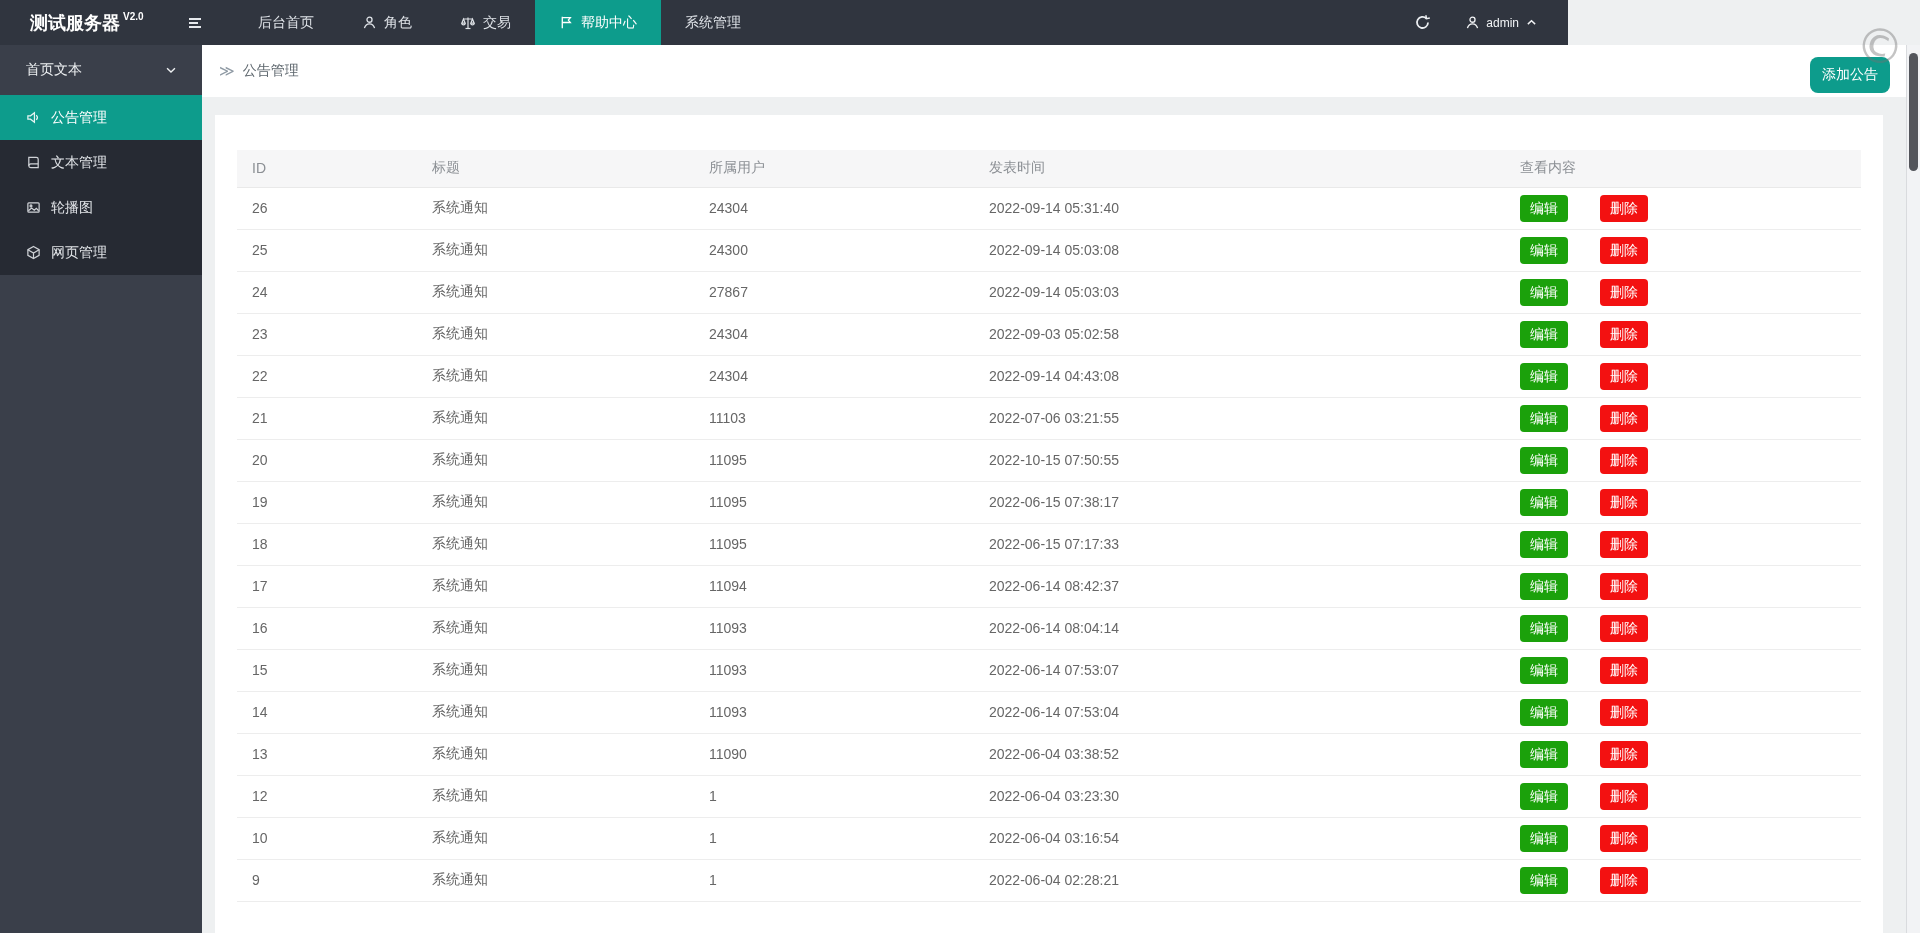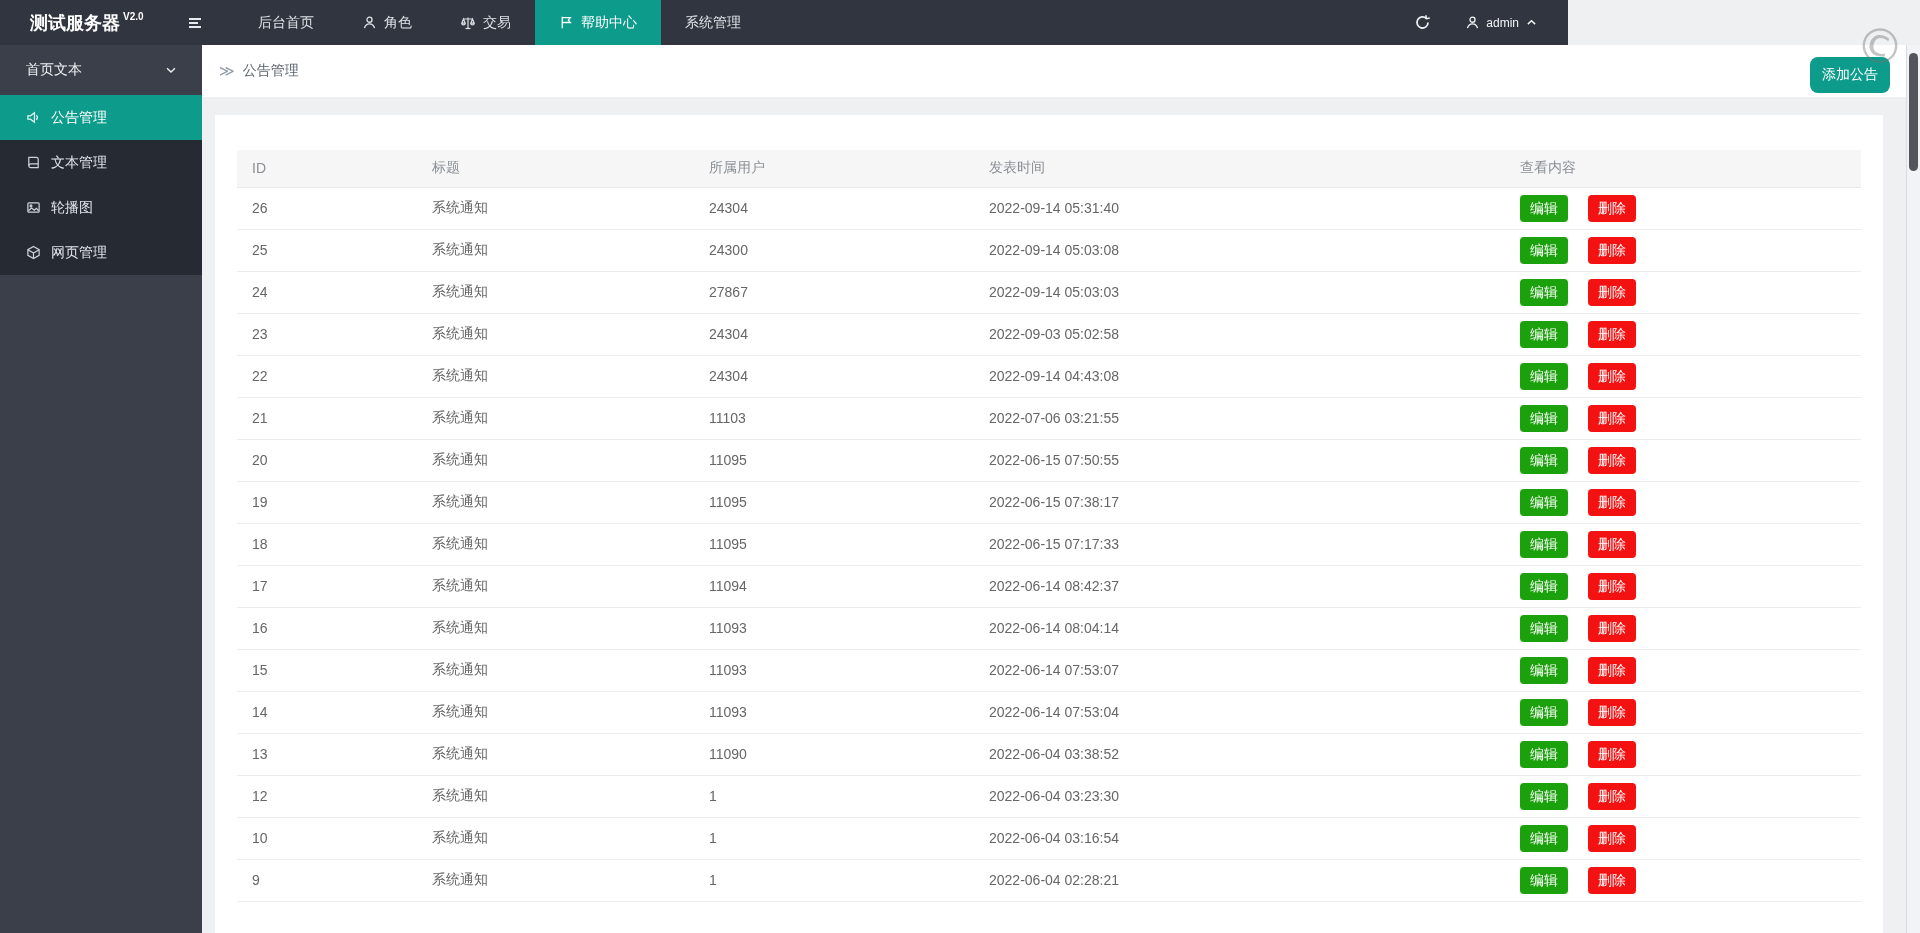--- a/index.html
+++ b/index.html
@@ -81,21 +81,21 @@
   }
   tbody td {
     height:42px; border-bottom:1px solid #ededed; color:#666;
     font-size:14px; padding:0 0 0 15px; white-space:nowrap; overflow:hidden;
   }
   .btn {
     display:inline-block; min-width:48px; height:27px; line-height:27px;
     border:none; border-radius:4px; color:#fff; font-size:14px;
     text-align:center; cursor:pointer; font-family:inherit; padding:0 8px;
   }
-  .btn.edit { background:var(--edit-green,#1ba10b); margin-right:16px; }
+  .btn.edit { background:var(--edit-green,#1ba10b); margin-right:28px; }
   .btn.del  { background:var(--delete-red,#f31111); }
 
   
   .scroll-track {
     position:absolute; right:0; top:45px; width:14px; height:888px;
     background:#f2f3f5; border-left:1px solid #d9dbde; z-index:25;
   }
   .scroll-thumb {
     position:absolute; left:2px; top:8px; width:9px; height:118px;
     background:#53555b; border-radius:5px;
@@ -328,21 +328,21 @@
     <td>
       <button class="btn edit">编辑</button>
       <button class="btn del">删除</button>
     </td>
   </tr>
 
   <tr>
     <td>20</td>
     <td>系统通知</td>
     <td>11095</td>
-    <td>2022-06-15 07:50:55</td>
+    <td>2022-10-15 07:50:55</td>
     <td>
       <button class="btn edit">编辑</button>
       <button class="btn del">删除</button>
     </td>
   </tr>
 
   <tr>
     <td>19</td>
     <td>系统通知</td>
     <td>11095</td>

